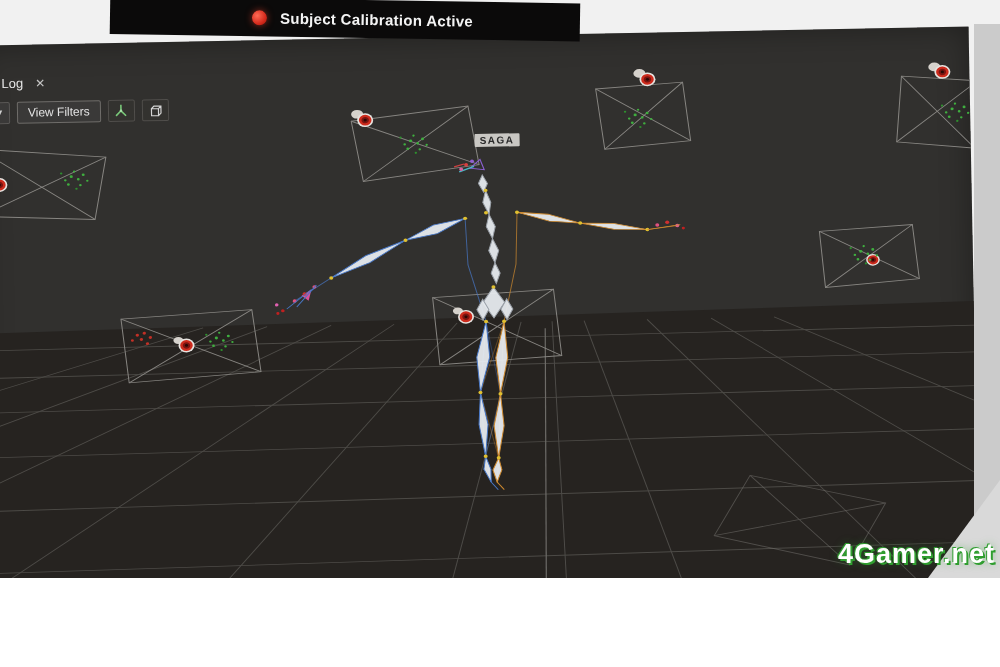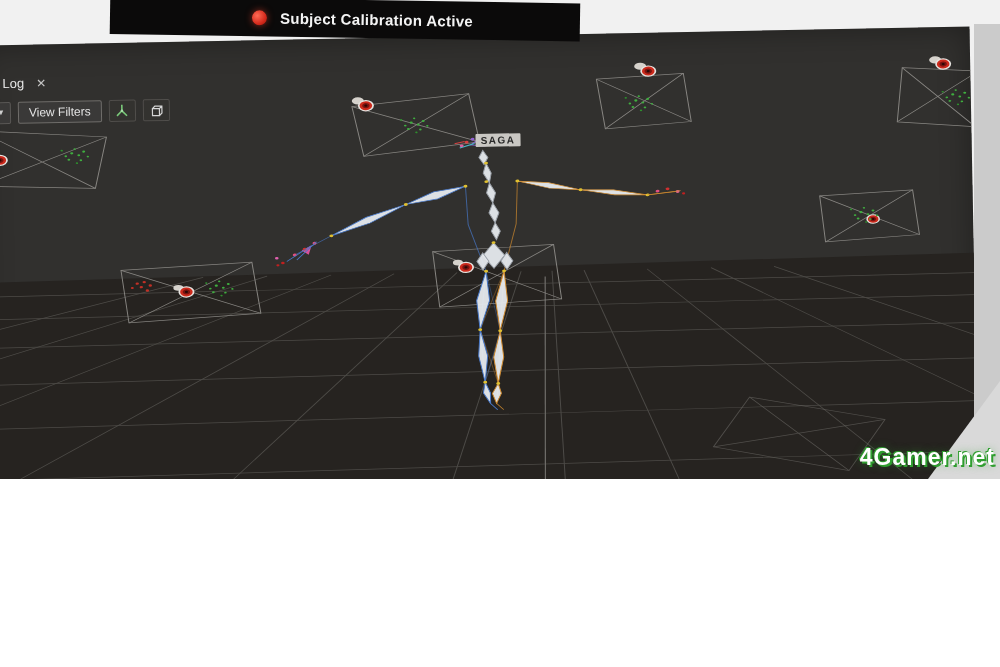--- a/index.html
+++ b/index.html
@@ -1,16 +1,16 @@
 <!DOCTYPE html>
 <html><head>
 <meta charset="utf-8">
 <style>
   html,body{margin:0;padding:0;}
-  .photo{position:relative;width:1000px;height:479px;overflow:hidden;background:#f1f1f1;
+  .photo{position:relative;width:1000px;height:578px;overflow:hidden;background:#f1f1f1;
          font-family:"Liberation Sans",sans-serif;}
   
   .bezel-right{position:absolute;top:24px;right:0;width:26px;bottom:0;background:#cbcbcb;z-index:2;}
   .corner-br{position:absolute;right:0;bottom:0;width:72px;height:98px;background:#d9d9d9;
              clip-path:polygon(100% 0,100% 100%,0 100%);z-index:2;}
   
   .titlebar{position:absolute;left:110px;top:-4px;width:470px;height:38px;background:#0b0a0a;
             display:flex;align-items:center;gap:13px;padding-left:142px;box-sizing:border-box;
             transform:rotate(0.9deg);transform-origin:0 50%;z-index:4;}
   .rec-dot{width:15px;height:15px;border-radius:50%;flex:0 0 auto;
@@ -37,21 +37,21 @@
   
   .saga-label{position:absolute;left:496px;top:98px;background:#c9c7c3;color:#2a2a2a;font-size:10px;
               font-weight:700;letter-spacing:1.5px;padding:1px 5px;border-radius:1px;z-index:3;}
   
   .strip{position:absolute;display:flex;z-index:3;}
   .strip-left{left:574px;top:619px;}
   .strip-right{left:848px;top:617px;}
   .strip .cell{width:7px;height:11px;display:inline-block;margin-right:2px;}
   .strip-right .cell{width:13px;height:12px;margin-right:3px;}
   
-  .watermark{position:absolute;right:5px;bottom:8px;z-index:6;font-size:23px;font-weight:bold;
+  .watermark{position:absolute;right:5px;bottom:8px;z-index:6;font-size:27px;font-weight:bold;
              color:#ffffff;letter-spacing:1px;
              text-shadow:2px 2px 0 #2f9e2f,-1px -1px 0 #2f9e2f,0 0 8px rgba(47,158,47,.55);}
 </style>
 </head>
 <body>
 
 <div class="photo">
 
   <div class="bezel-right"></div>
   <div class="corner-br"></div>

